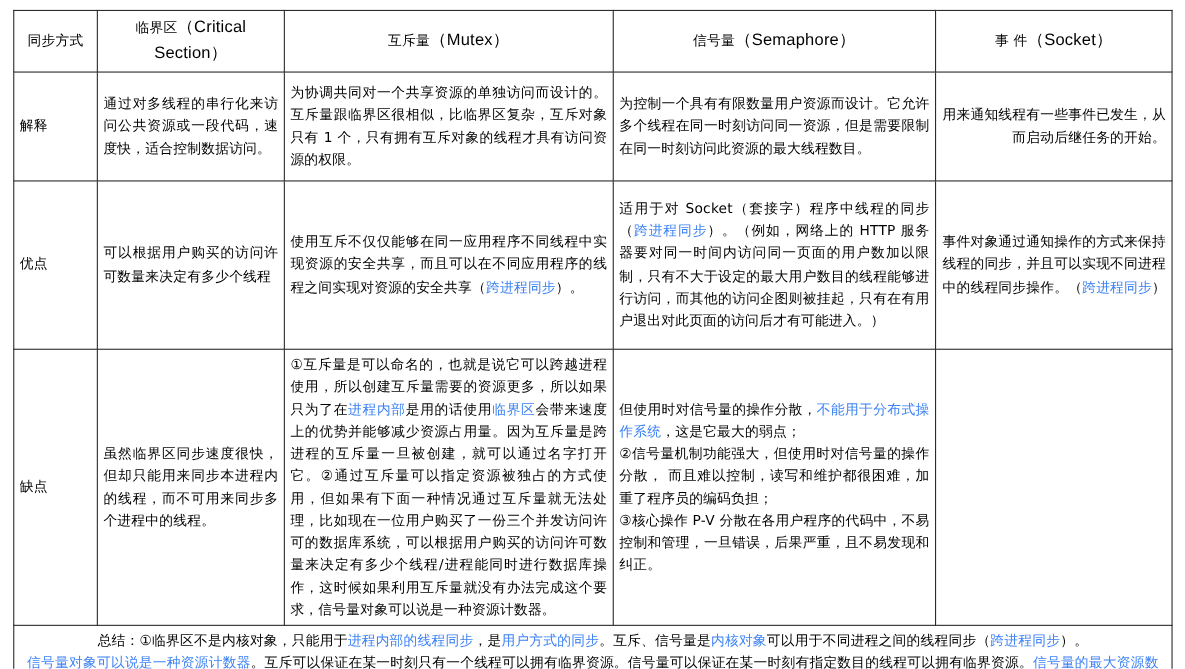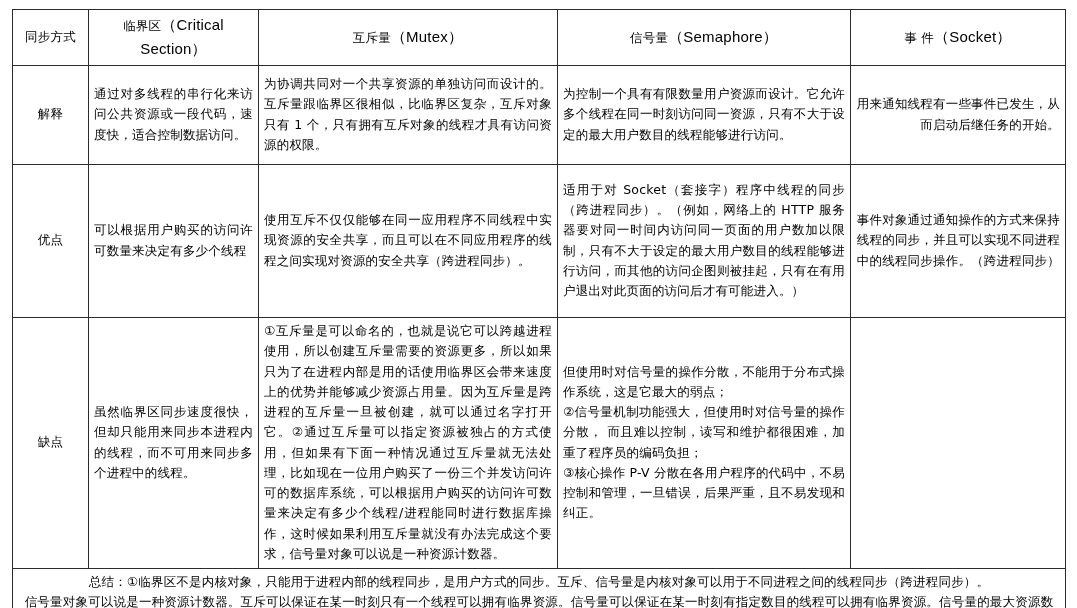--- a/index.html
+++ b/index.html
@@ -48,21 +48,20 @@
     height: 22px;
     padding: 2px 4px;
     font-size: 13px;
   }
   .hdr-label { white-space: nowrap; }
   .hdr-en {
     font-family: Liberation Sans, sans-serif;
     font-size: 15px;
   }
   .rowlabel {
-    text-align: center;
     vertical-align: middle;
     font-size: 13px;
     margin-top: 16px;
   }
   .cell-text {
     text-align: justify;
     text-justify: inter-ideograph;
   }
   .cell-center-block {
     display: block;
@@ -71,21 +70,21 @@
   tr.r-explain td { vertical-align: middle; height: 92px; }
   tr.r-pros td { vertical-align: middle; height: 146px; }
   tr.r-cons td { vertical-align: middle; height: 244px; }
 
   tr.r-explain td.c-b .cell-text,
   tr.r-pros td.c-b .cell-text,
   tr.r-cons td.c-b .cell-text { text-align: justify; }
 
   td.c-e .cell-text { text-align: right; }
 
-  .red { color: #000000; }
+  .red { color: #3b82f6; }
 
   .summary-row td {
     vertical-align: top;
     padding: 5px 6px 6px 7px;
     font-size: 12.5px;
     line-height: 1.66;
     text-align: center;
   }
   .summary-line { display: block; }
 </style>
@@ -124,21 +123,21 @@
 
       <tr class="r-explain">
         <td class="rowlabel">解释</td>
         <td class="c-b">
           <span class="cell-text cell-center-block">通过对多线程的串行化来访问公共资源或一段代码，速度快，适合控制数据访问。</span>
         </td>
         <td class="c-c">
           <span class="cell-text cell-center-block">为协调共同对一个共享资源的单独访问而设计的。互斥量跟临界区很相似，比临界区复杂，互斥对象只有 1 个，只有拥有互斥对象的线程才具有访问资源的权限。</span>
         </td>
         <td class="c-d">
-          <span class="cell-text cell-center-block">为控制一个具有有限数量用户资源而设计。它允许多个线程在同一时刻访问同一资源，只有不大于设定的最大用户数目的线程能够进行访问。</span>
+          <span class="cell-text cell-center-block">为控制一个具有有限数量用户资源而设计。它允许多个线程在同一时刻访问同一资源，但是需要限制在同一时刻访问此资源的最大线程数目。</span>
         </td>
         <td class="c-e">
           <span class="cell-text cell-center-block">用来通知线程有一些事件已发生，从而启动后继任务的开始。</span>
         </td>
       </tr>
 
       <tr class="r-pros">
         <td class="rowlabel">优点</td>
         <td class="c-b">
           <span class="cell-text cell-center-block">可以根据用户购买的访问许可数量来决定有多少个线程</span>

